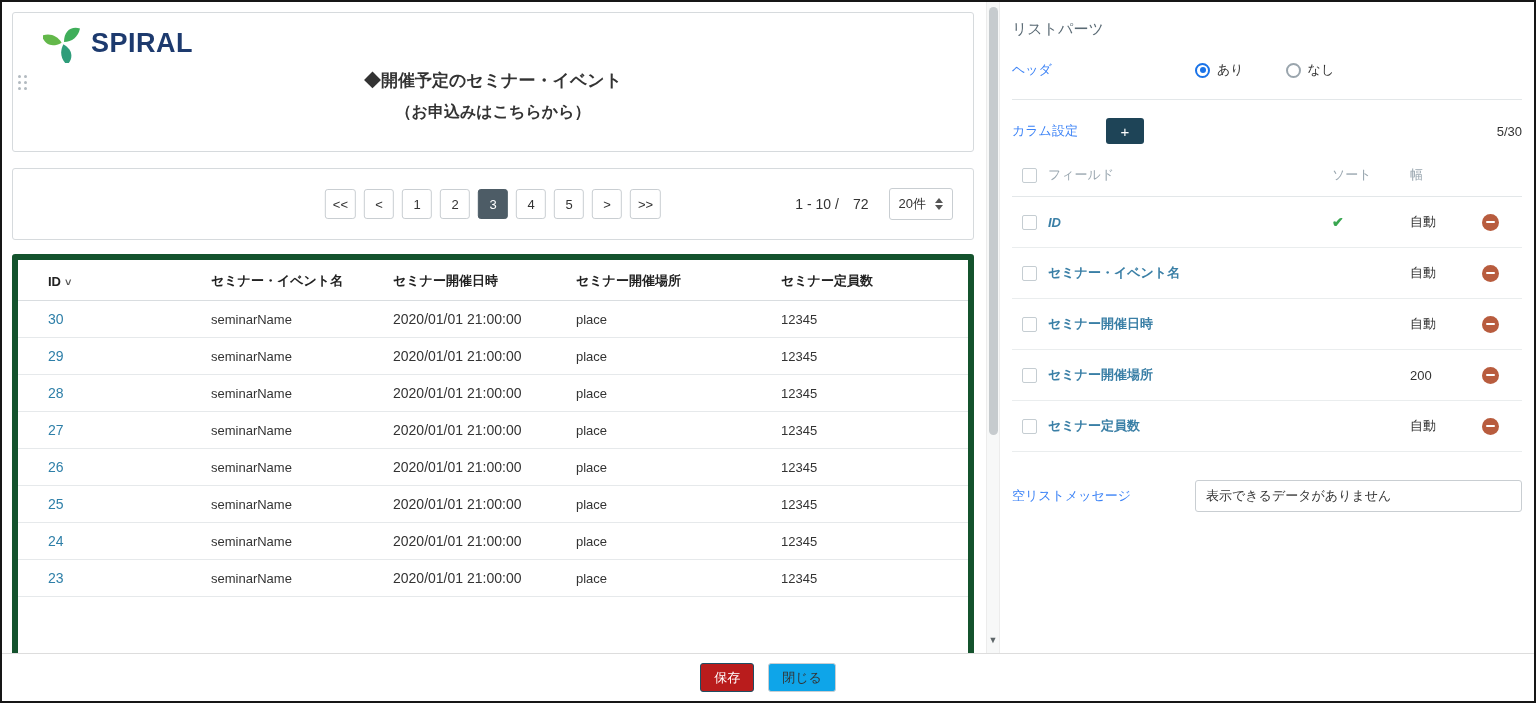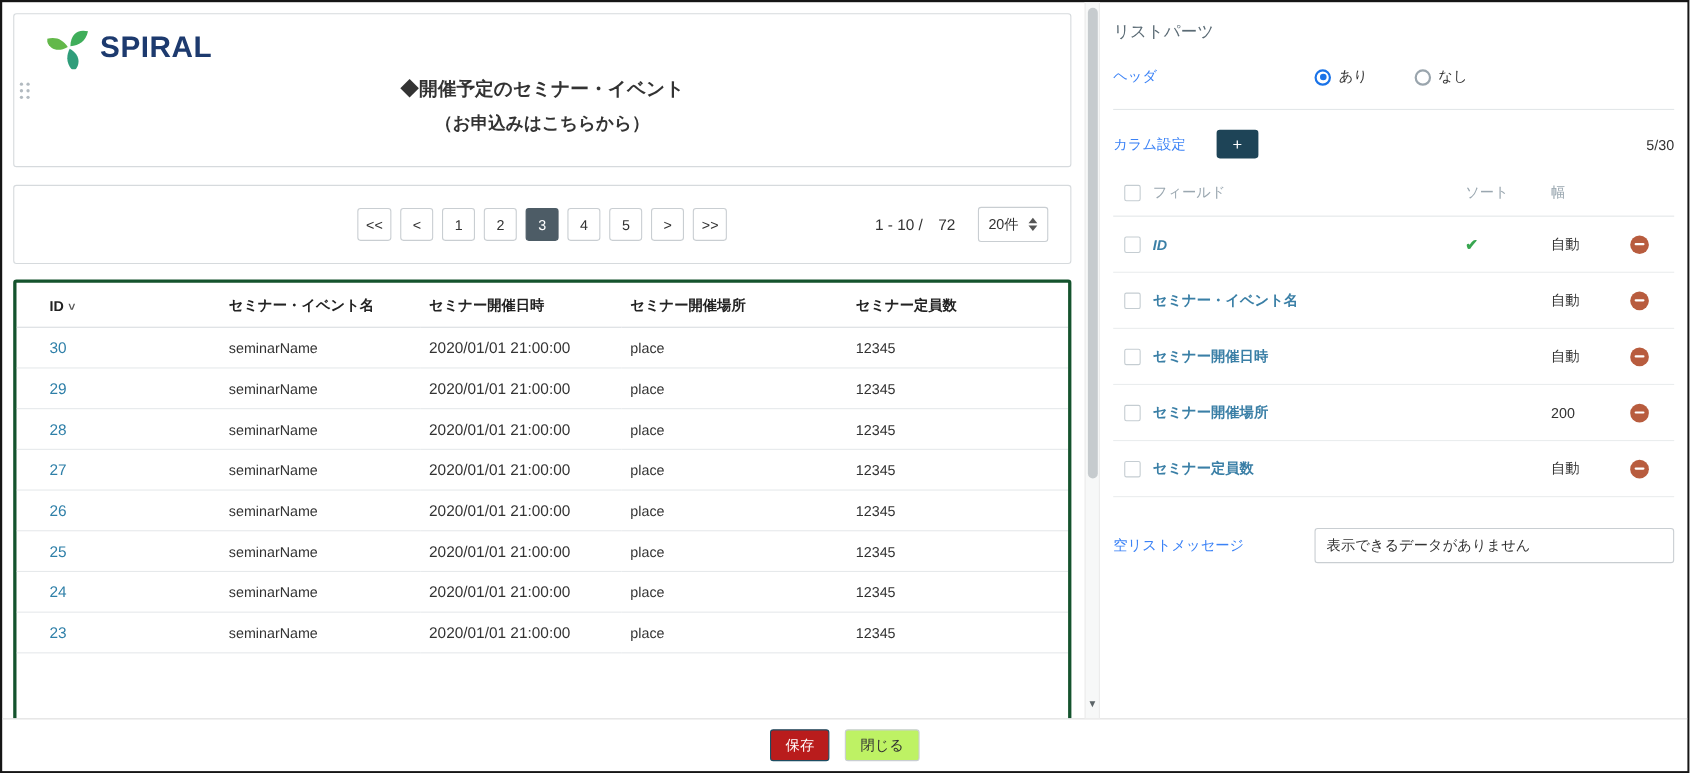--- a/index.html
+++ b/index.html
@@ -65,21 +65,21 @@
   .range { font-size:14px; color:#333; }
   .total { font-size:14px; color:#333; margin-left:14px; }
   .per-page {
     margin-left:20px; border:1px solid #c9ced2; border-radius:3px; height:32px;
     padding:0 9px; display:flex; align-items:center; gap:9px; font-size:13px; color:#333; cursor:pointer;
   }
   .arrows { display:flex; flex-direction:column; gap:2px; }
   .tri-up { width:0; height:0; border-left:4px solid transparent; border-right:4px solid transparent; border-bottom:5px solid #555; }
   .tri-down { width:0; height:0; border-left:4px solid transparent; border-right:4px solid transparent; border-top:5px solid #555; }
 
-  .table-card { border:3px solid #14532d; height:424px; overflow:hidden; }
+  .table-card { border:6px solid #14532d; height:424px; overflow:hidden; }
   .rec-table { width:100%; border-collapse:collapse; font-size:13px; }
   .rec-table th {
     text-align:left; font-weight:bold; color:#222; padding:12px 8px 10px;
     border-bottom:1px solid #d9dde0; white-space:nowrap;
   }
   .rec-table th:nth-child(1){ padding-left:30px; width:185px; }
   .rec-table th:nth-child(2){ width:182px; }
   .rec-table th:nth-child(3){ width:183px; }
   .rec-table th:nth-child(4){ width:205px; }
   .rec-table td { padding:10px 8px; border-bottom:1px solid #e6e9eb; color:#333; font-size:13px; }
@@ -123,21 +123,21 @@
     flex:1; height:32px; border:1px solid #c9ced2; border-radius:3px; padding:0 10px;
     font-size:13px; color:#333; font-family:"Liberation Sans", sans-serif; background:#fff;
   }
 
   
   .footer {
     flex:0 0 48px; border-top:1px solid #ddd; display:flex; align-items:center; justify-content:center; gap:14px;
   }
   .btn { height:29px; padding:0 13px; border-radius:3px; font-size:13px; cursor:pointer; font-family:"Liberation Sans", sans-serif; }
   .btn-save { background:#b91c1c; border:1px solid #1e4e63; color:#fff; }
-  .btn-close { background:#bef264; border:1px solid #c9ced2; color:#333; }
+  .btn-close { background:#0ea5e9; border:1px solid #c9ced2; color:#333; }
 </style>
 </head>
 <body>
 
 <div class="app">
 
 
   <div class="content">
 
     <div class="main">

